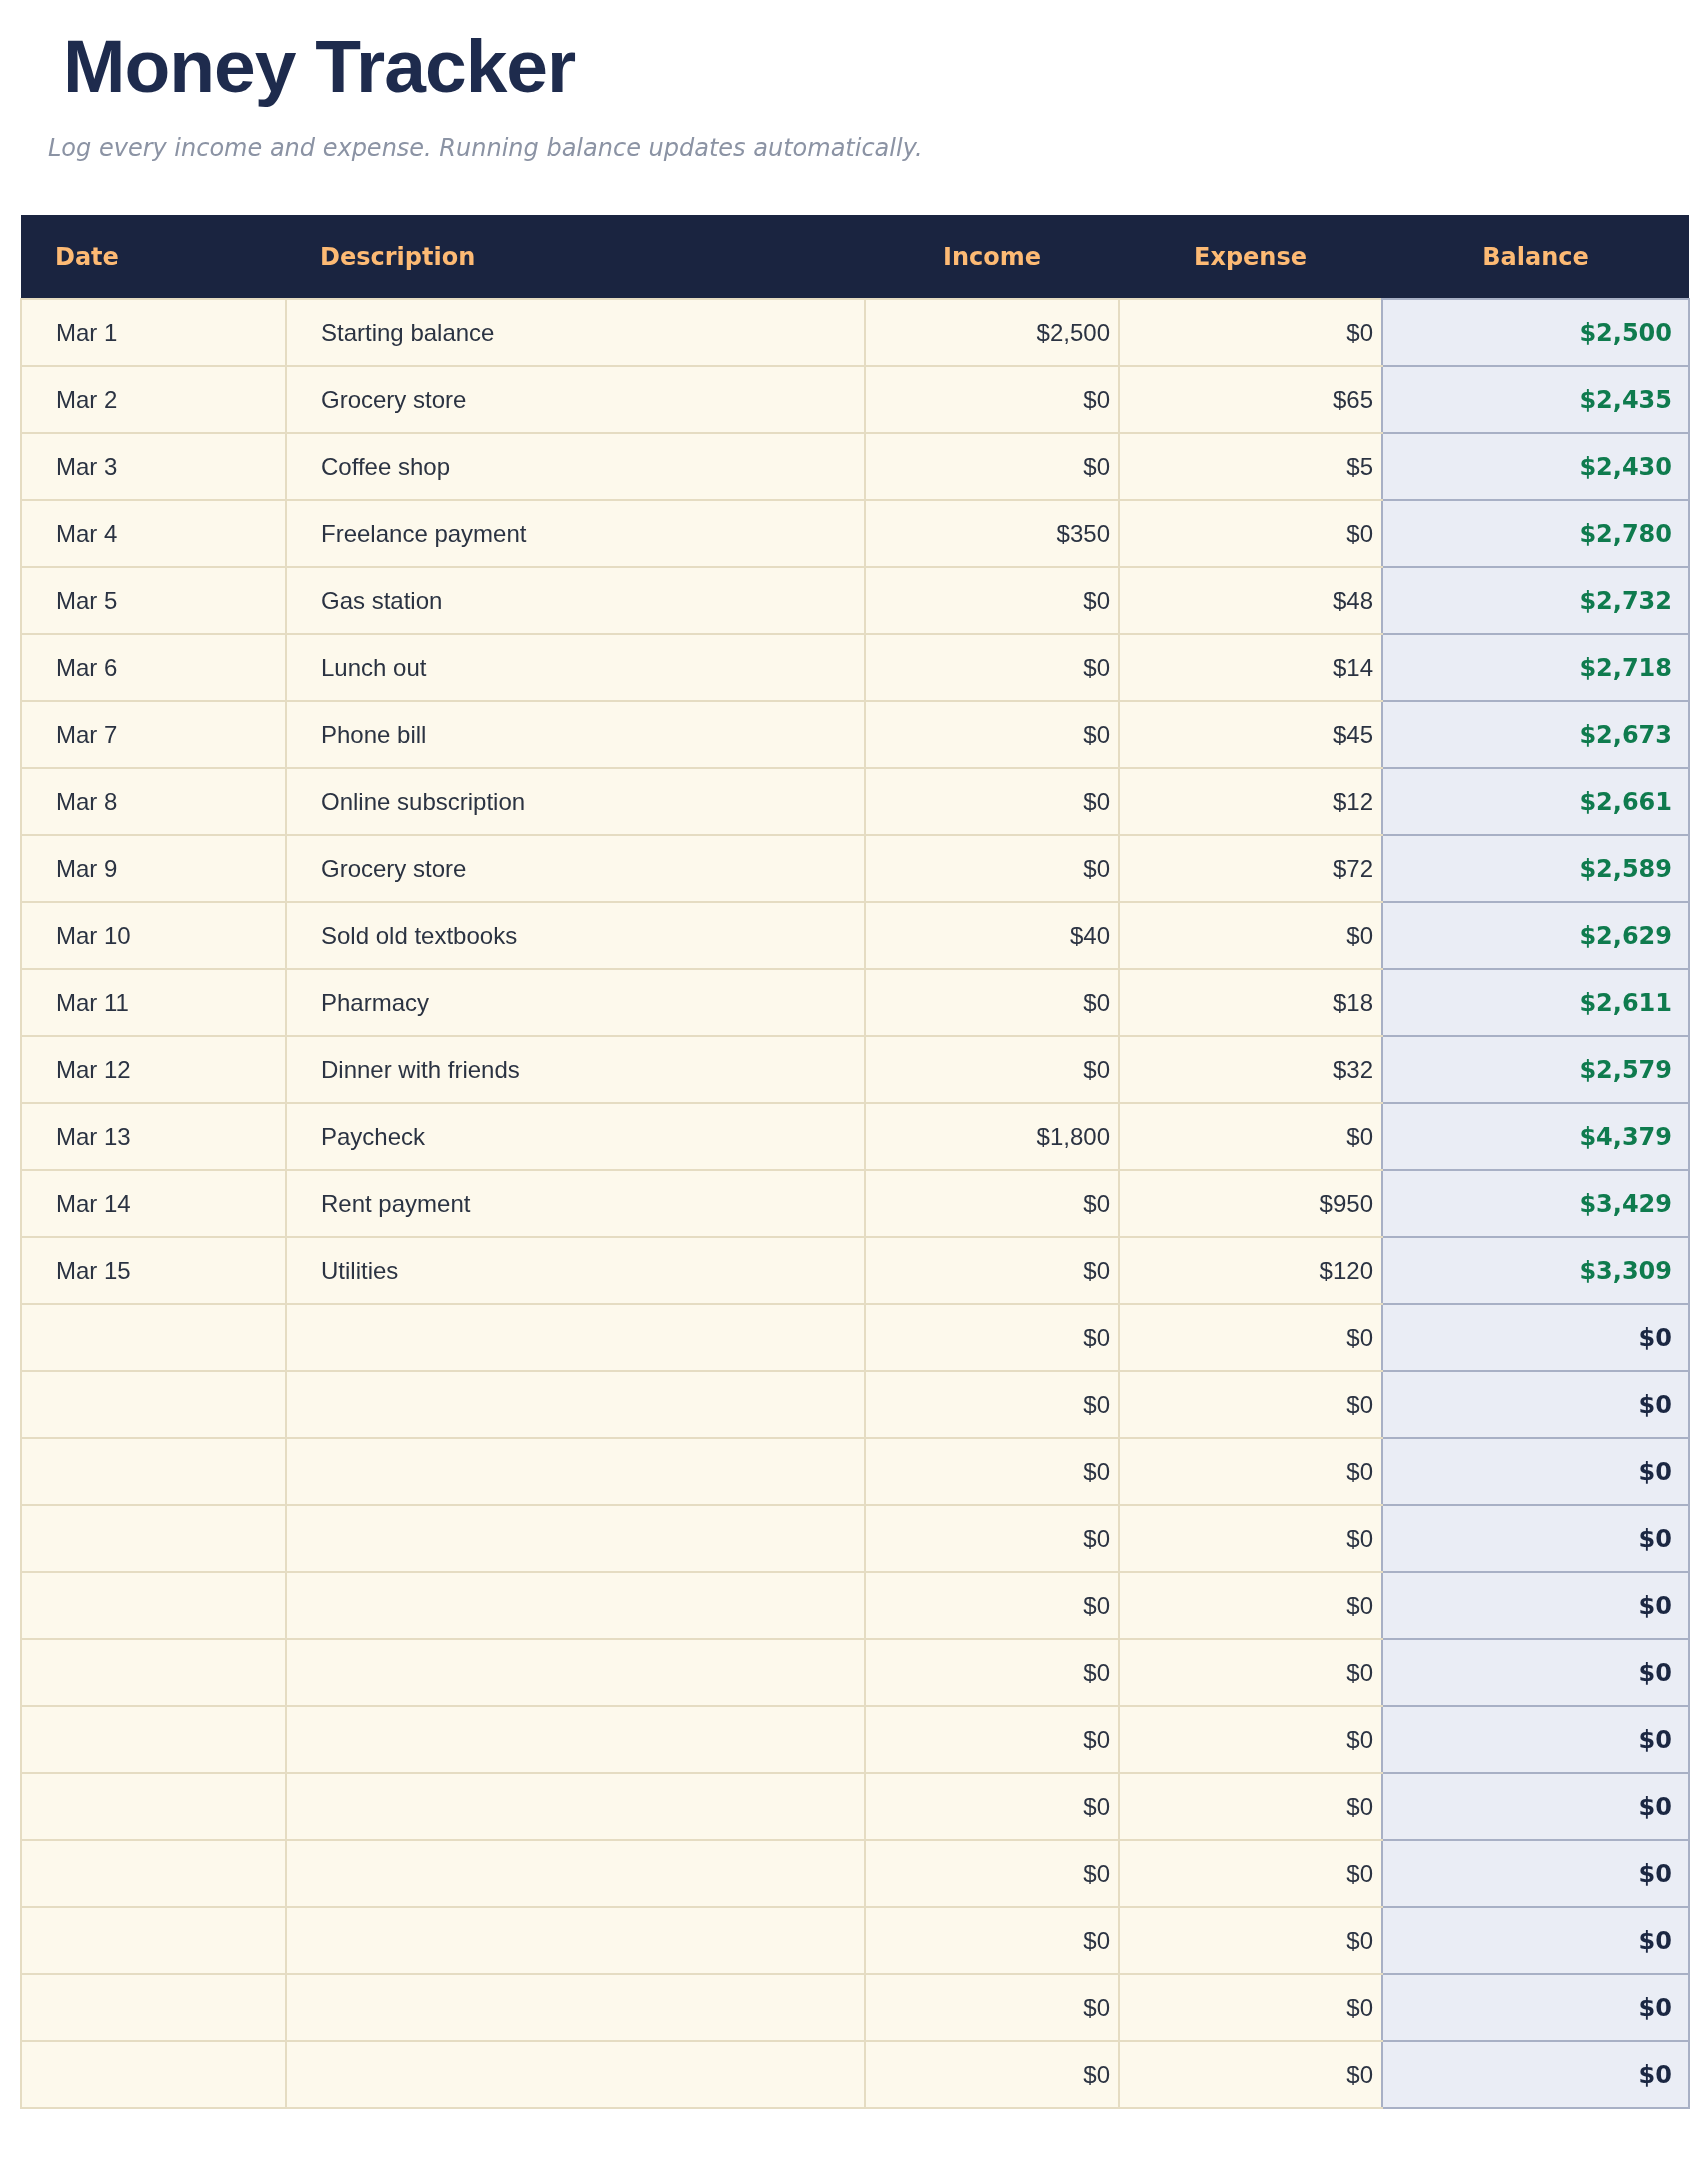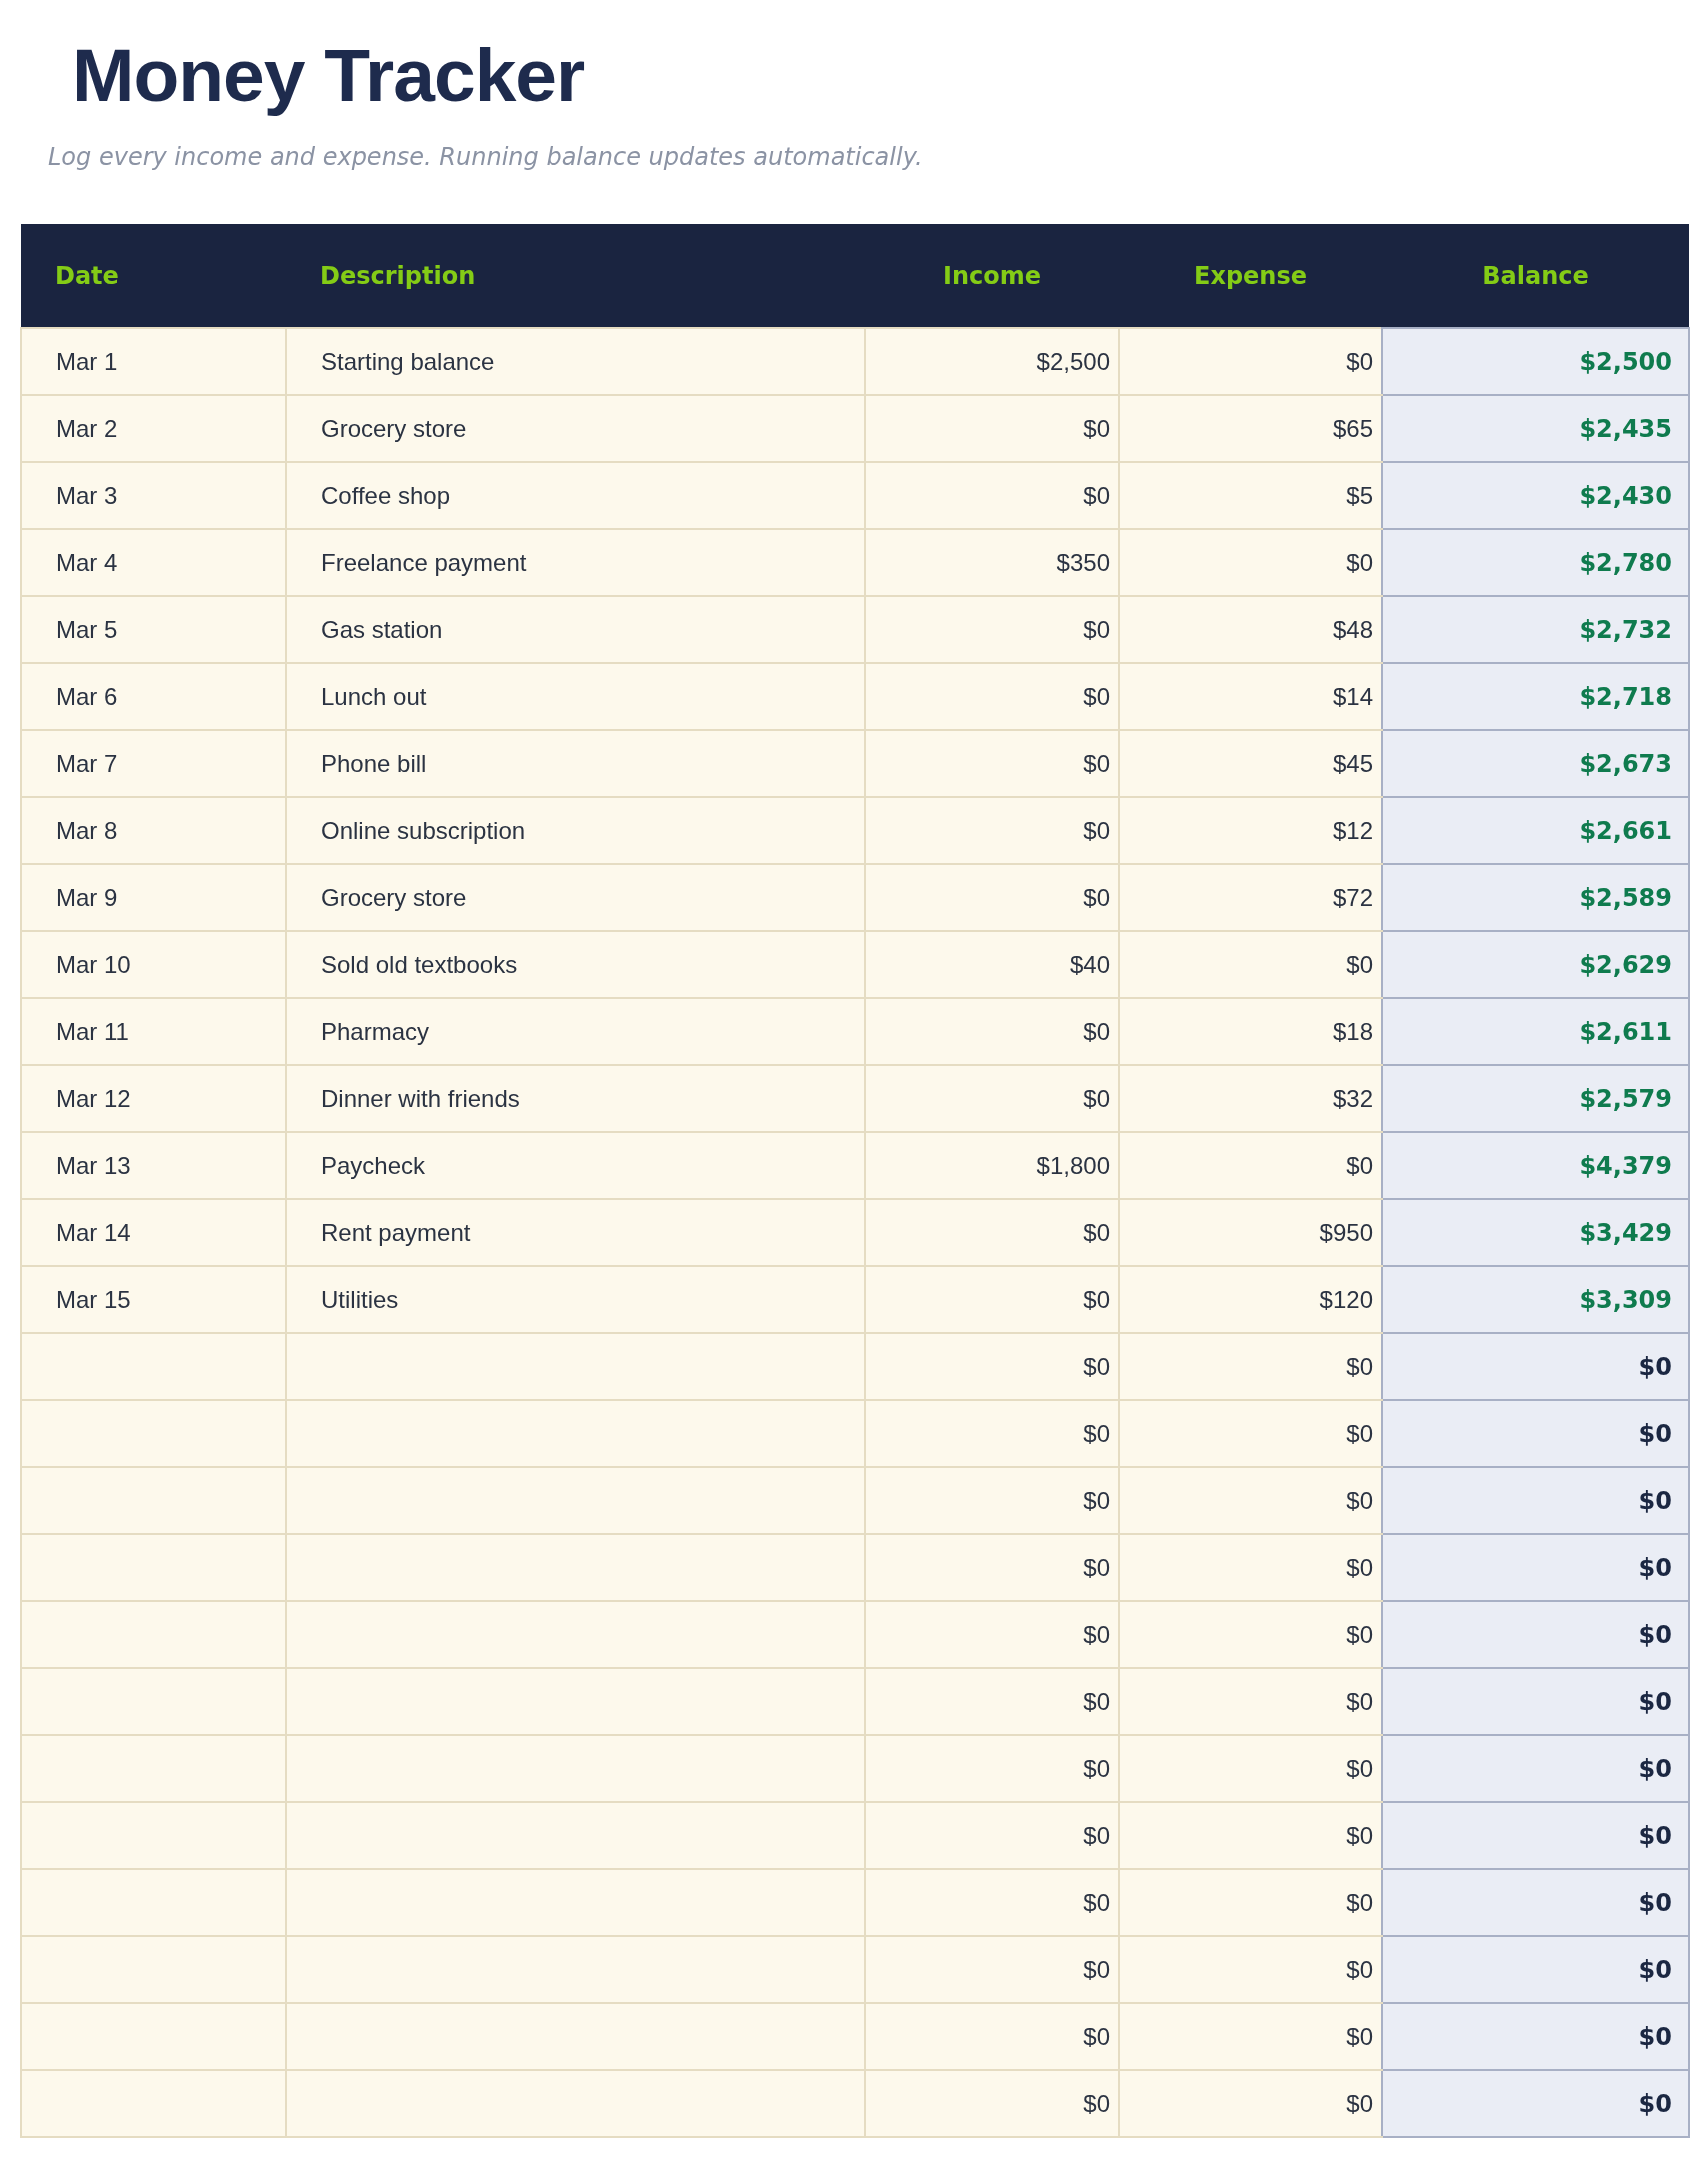--- a/index.html
+++ b/index.html
@@ -8,21 +8,21 @@
     width: 1706px;
     height: 2177px;
     background: #ffffff;
     font-family: "Liberation Sans", sans-serif;
     overflow: hidden;
   }
 
   .page { position: relative; width: 100%; height: 100%; }
 
   h1.title {
-    margin: 16px;
+    margin: 7px;
     padding: 14px 0 0 56px;
     font-size: 75px;
     line-height: 1.2;
     font-weight: bold;
     letter-spacing: -1px;
     color: #1e2b4d;
     font-family: "Liberation Sans", sans-serif;
   }
 
   p.subtitle {
@@ -38,22 +38,22 @@
   table.tracker {
     margin: 51px 0 0 20px;
     width: 1669px;
     border-collapse: collapse;
     table-layout: fixed;
   }
 
   
   thead th {
     background: #1a2440;
-    color: #84cc16;
-    height: 104px;
+    color: #fdba74;
+    height: 84px;
     font-size: 24px;
     font-weight: bold;
     font-family: "DejaVu Sans", "Liberation Sans", sans-serif;
     border: none;
     padding: 0;
     vertical-align: middle;
   }
   thead th.h-left  { text-align: left; padding-left: 34px; }
   thead th.h-center { text-align: center; }
 

